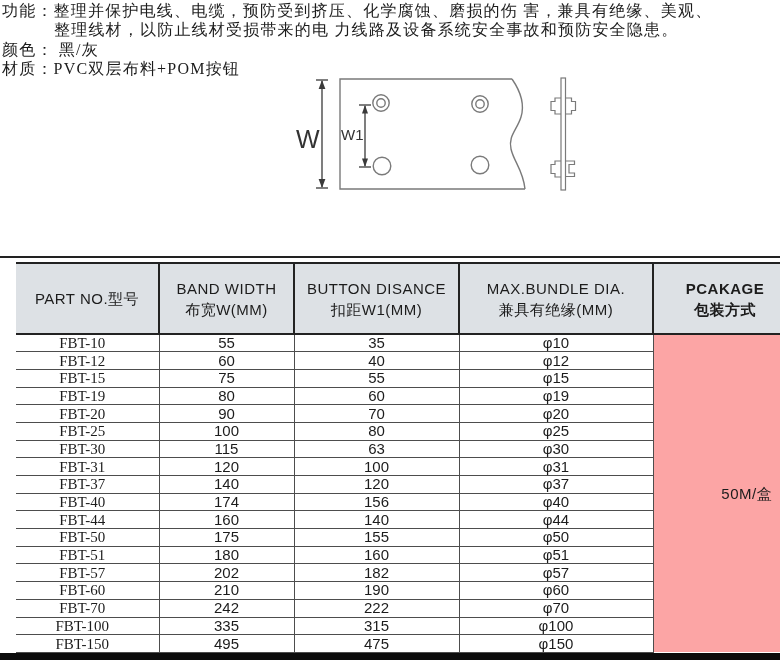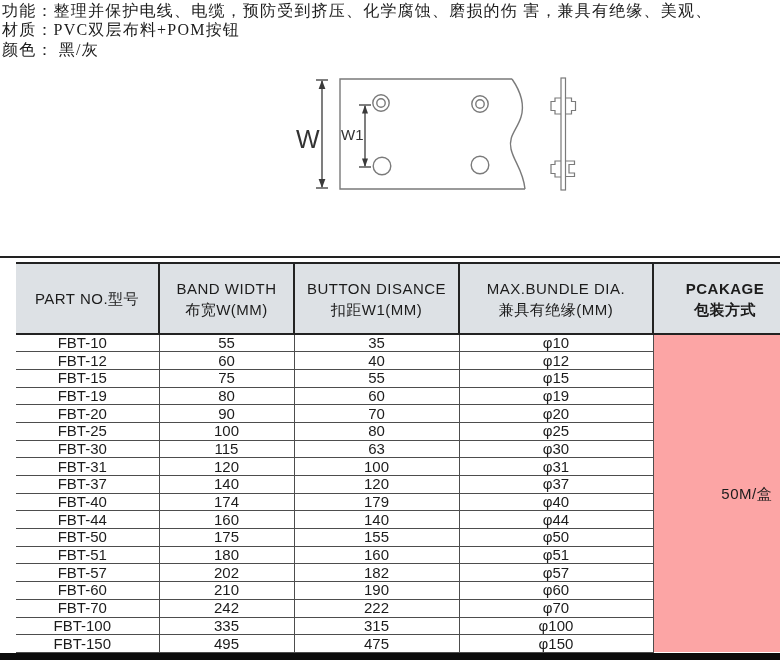--- a/index.html
+++ b/index.html
@@ -70,43 +70,44 @@
 
   table.spec tbody td {
     border: 1px solid var(--rule_mid);
     height: 17.7px;
     padding: 0;
     font-size: 15px;
     text-align: center;
     vertical-align: middle;
     line-height: 16px;
   }
-  table.spec tbody td:first-child { border-left: none; padding-right: 10px; }
+  table.spec tbody td:first-child { border-left: none; padding-right: 10px; font-family: Liberation Serif, serif; }
   table.spec tbody td.package-cell {
     border-top: none;
     border-bottom: none;
     border-right: none;
     background: #fca5a5;
     font-size: 15px;
     letter-spacing: 0.5px;
     padding-left: 44px;
   }
   .bottom-bar {
     position: absolute; left: 0; top: 653px;
     width: 780px; height: 7px;
     background: #0c0c0c;
   }
 </style>
 </head>
 <body>
 
 <div class="info">
   <div class="info-line">功能：整理并保护电线、电缆，预防受到挤压、化学腐蚀、磨损的伤 害，兼具有绝缘、美观、</div>
+  <div class="info-line indent">整理线材，以防止线材受损带来的电 力线路及设备系统安全事故和预防安全隐患。</div>
+  <div class="info-line">颜色： 黑/灰</div>
   <div class="info-line">材质：PVC双层布料+POM按钮</div>
-  <div class="info-line">颜色： 黑/灰</div>
 </div>
 
 <div class="diagram">
   <svg width="300" height="140" viewBox="0 0 300 140">
 
     <g stroke="var(--dim_line)" stroke-width="1.3" fill="var(--dim_line)">
       <line x1="32" y1="13" x2="32" y2="119"></line>
       <line x1="26" y1="12" x2="38" y2="12"></line>
       <line x1="26" y1="120" x2="38" y2="120"></line>
       <polygon points="32,12 28.6,21 35.4,21" stroke="none"></polygon>
@@ -229,21 +230,21 @@
   </tr>
       <tr>
     <td>FBT-37</td>
     <td>140</td>
     <td>120</td>
     <td>φ37</td>
   </tr>
       <tr>
     <td>FBT-40</td>
     <td>174</td>
-    <td>179</td>
+    <td>156</td>
     <td>φ40</td>
   </tr>
       <tr>
     <td>FBT-44</td>
     <td>160</td>
     <td>140</td>
     <td>φ44</td>
   </tr>
       <tr>
     <td>FBT-50</td>

